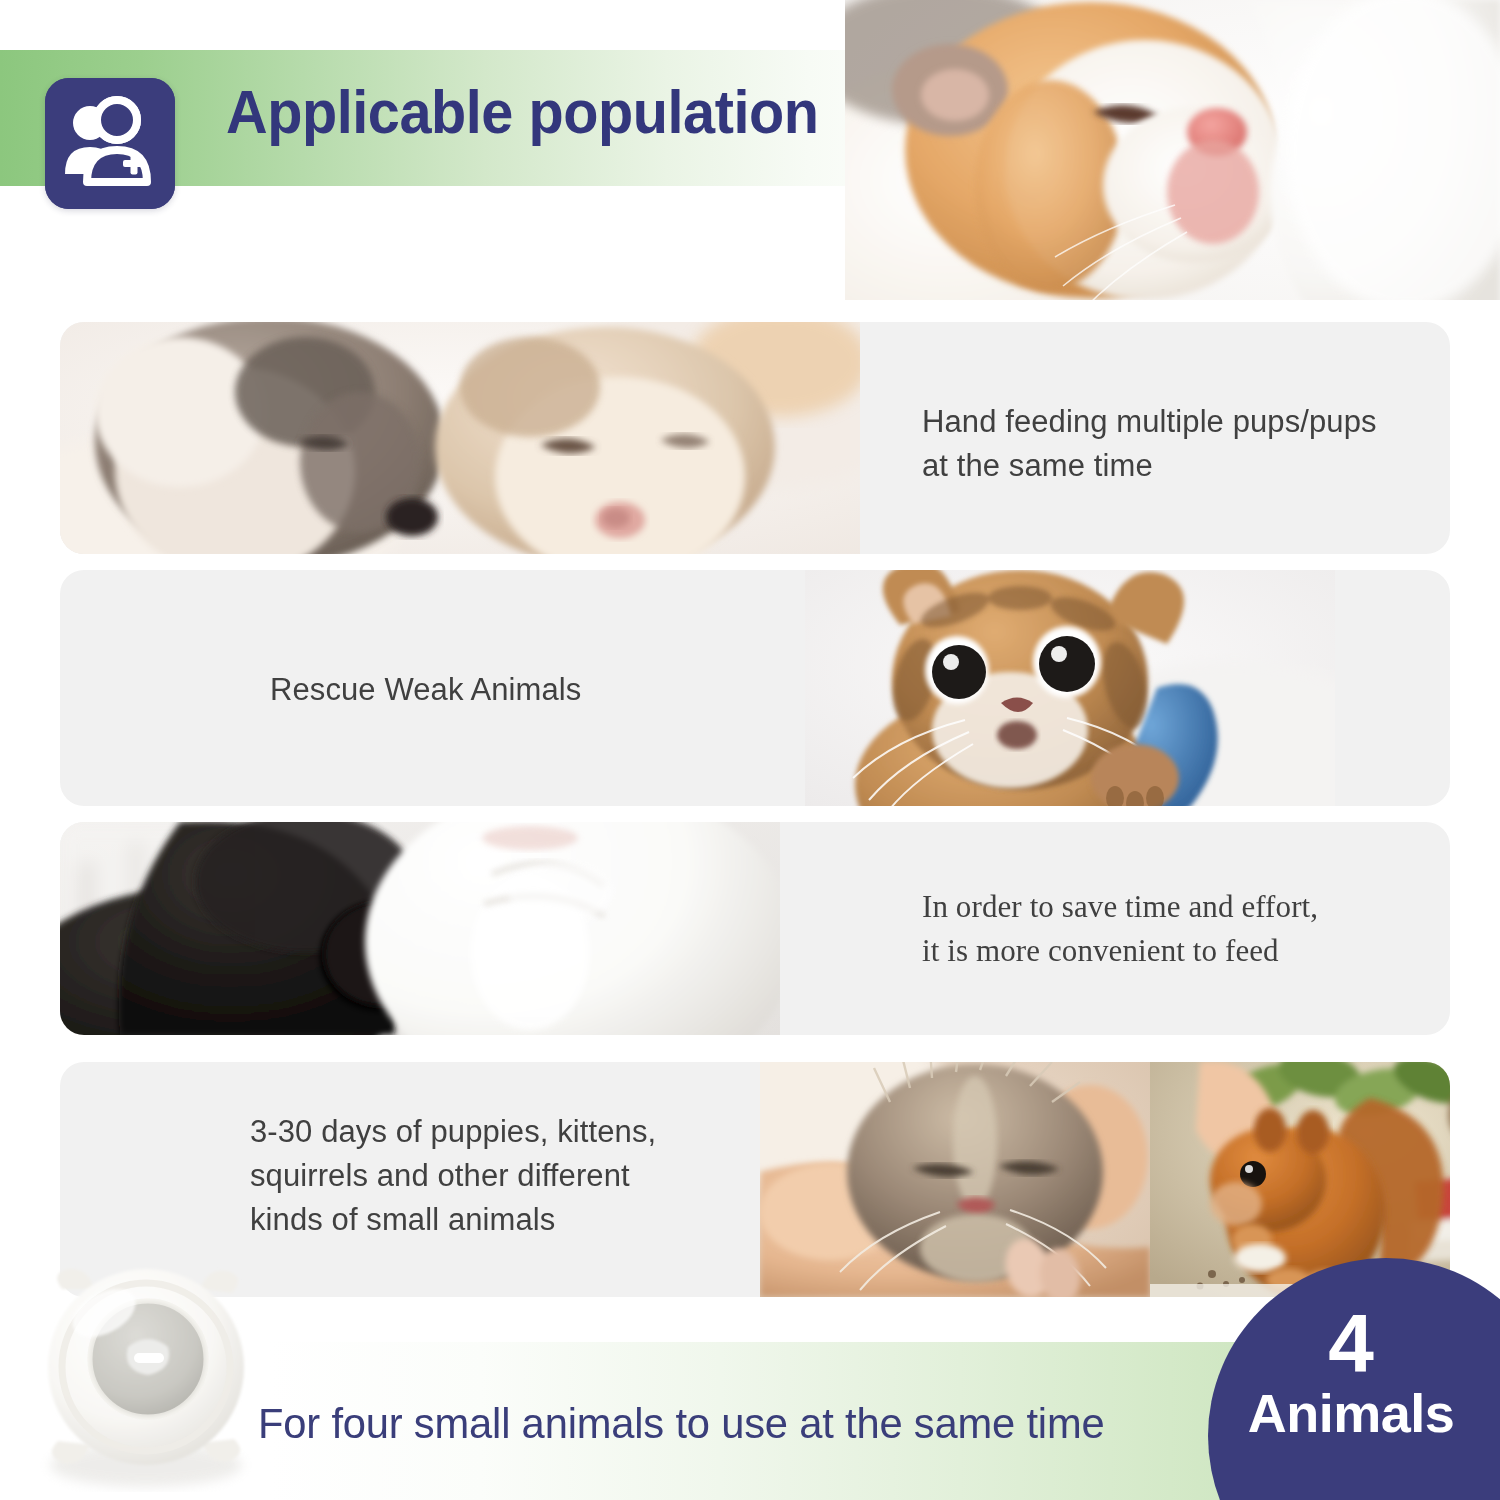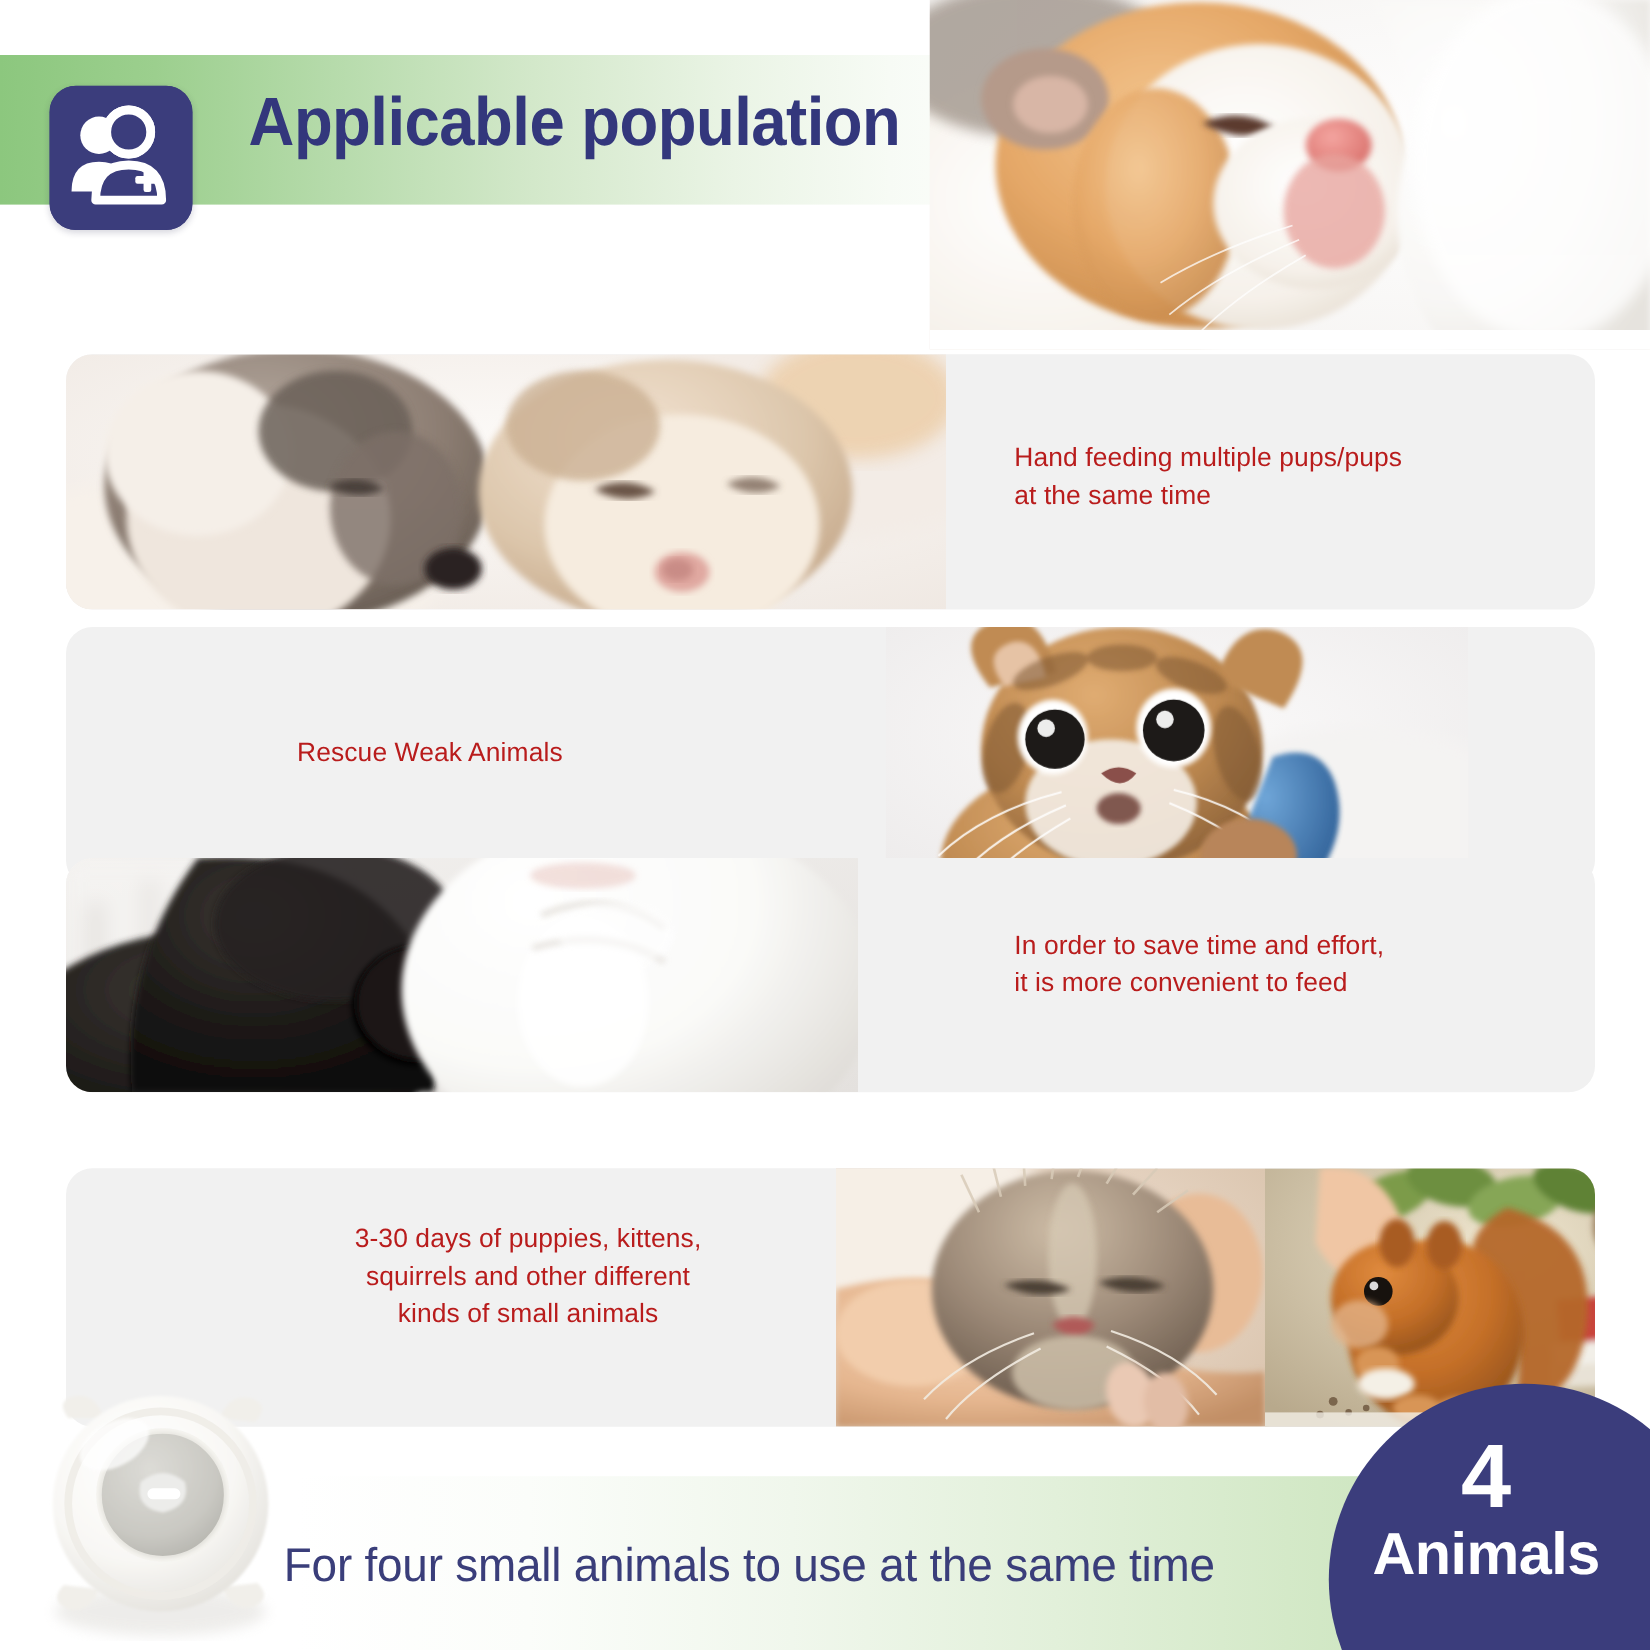--- a/index.html
+++ b/index.html
@@ -82,43 +82,43 @@
     overflow: hidden;
   }
   .card-photo {
     position: absolute;
     top: 0;
     height: 100%;
     overflow: hidden;
   }
   .card-text {
     position: absolute;
-    color: #b91c1c;
-    font-size: 24px;
+    color: #404040;
+    font-size: 31px;
     line-height: 1.42;
     white-space: pre-line;
     letter-spacing: 0.1px;
   }
 
   #card1 { top: 322px;  height: 232px; }
   #card2 { top: 570px;  height: 236px; text-align: center; }
-  #card3 { top: 780px;  height: 213px; }
+  #card3 { top: 822px;  height: 213px; font-family: Liberation Serif, serif; }
   #card4 { top: 1062px; height: 235px; }
 
   #card1 .card-photo { left: 0;   width: 800px; }
   #card1 .card-text  { left: 862px; top: 78px; }
 
   #card2 .card-photo { left: 745px; width: 530px; }
   #card2 .card-text  { left: 210px; top: 98px; }
 
   #card3 .card-photo { left: 0;   width: 720px; }
   #card3 .card-text  { left: 862px; top: 63px; }
 
   #card4 .card-photo { left: 700px; width: 750px; }
-  #card4 .card-text  { left: 190px; top: 48px; text-align: center; width: 460px; }
+  #card4 .card-text  { left: 190px; top: 48px; text-align: left; width: 460px; }
 
   
   .footer-band {
     position: absolute;
     left: 0;
     bottom: 0;
     width: 1500px;
     height: 158px;
     background: linear-gradient(90deg,
       #ffffff 0%,

